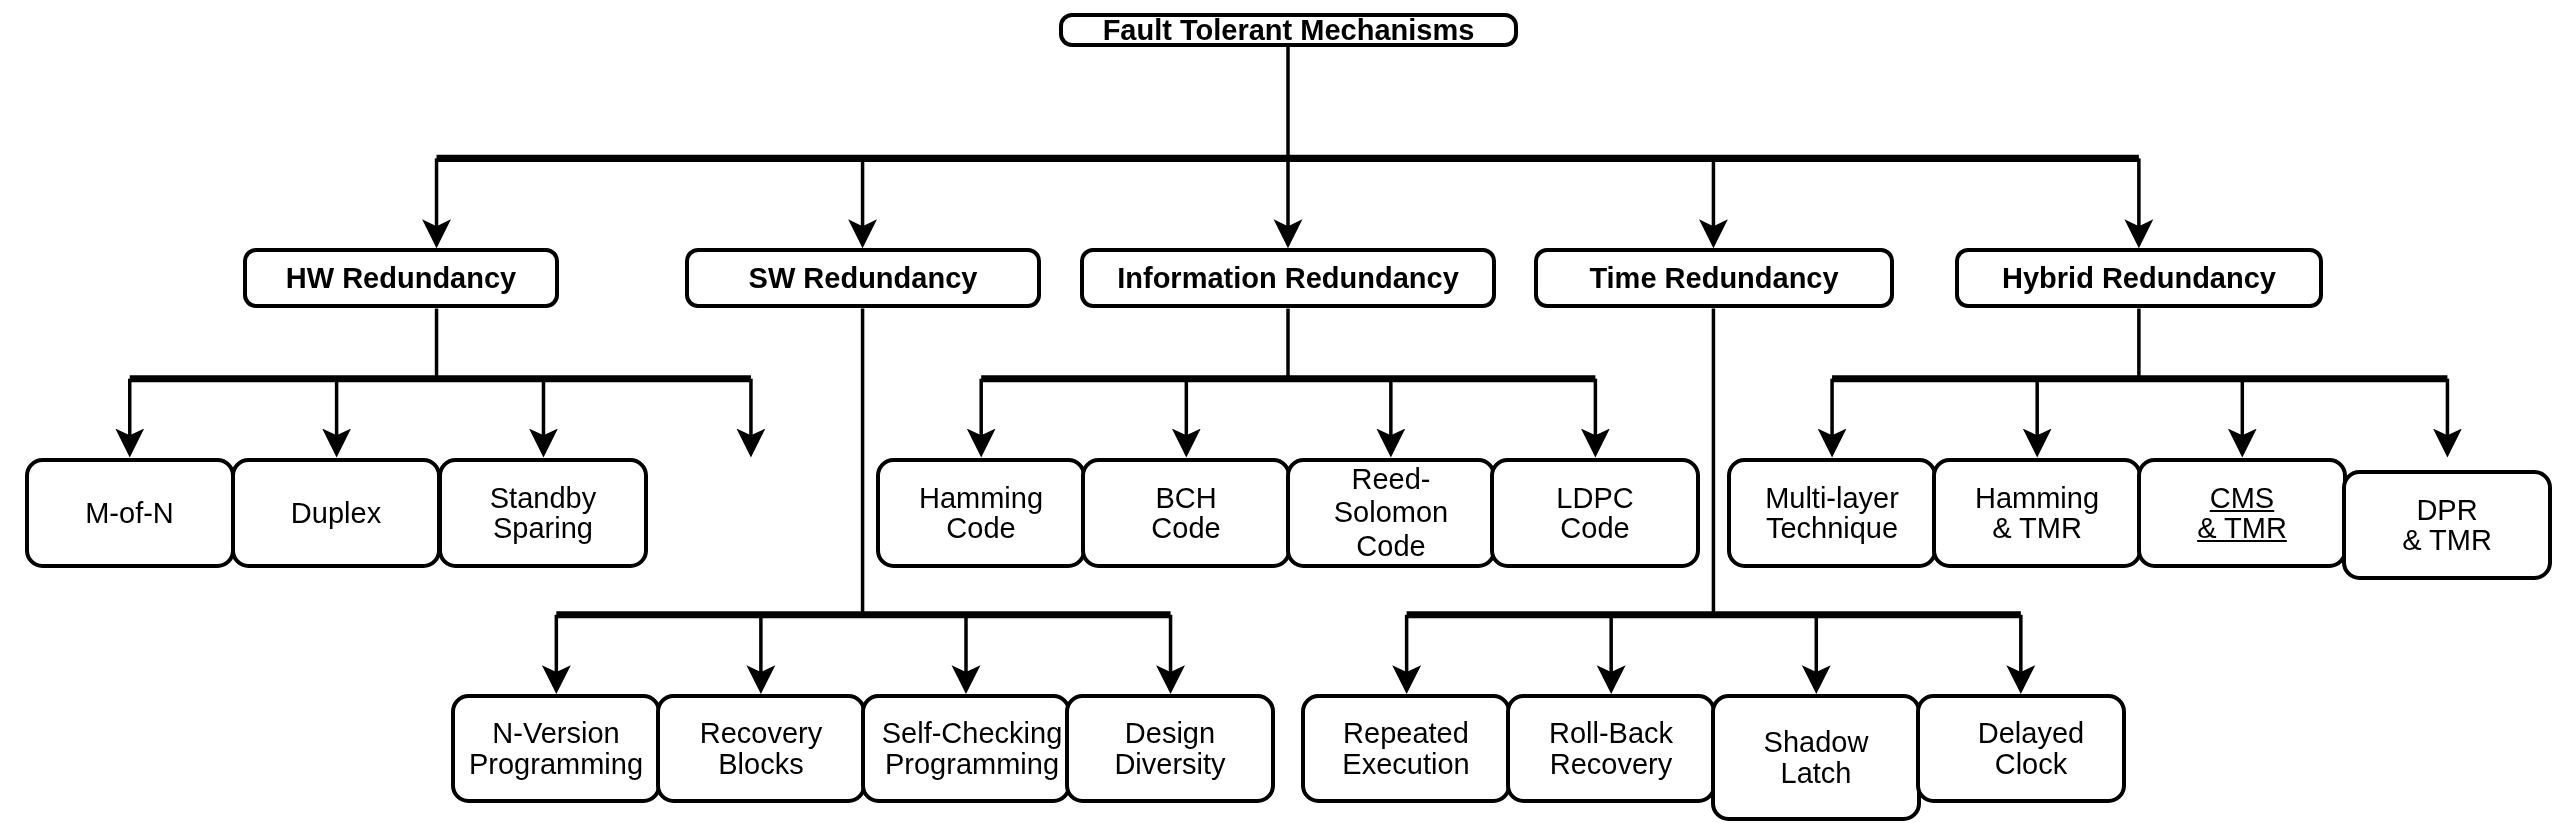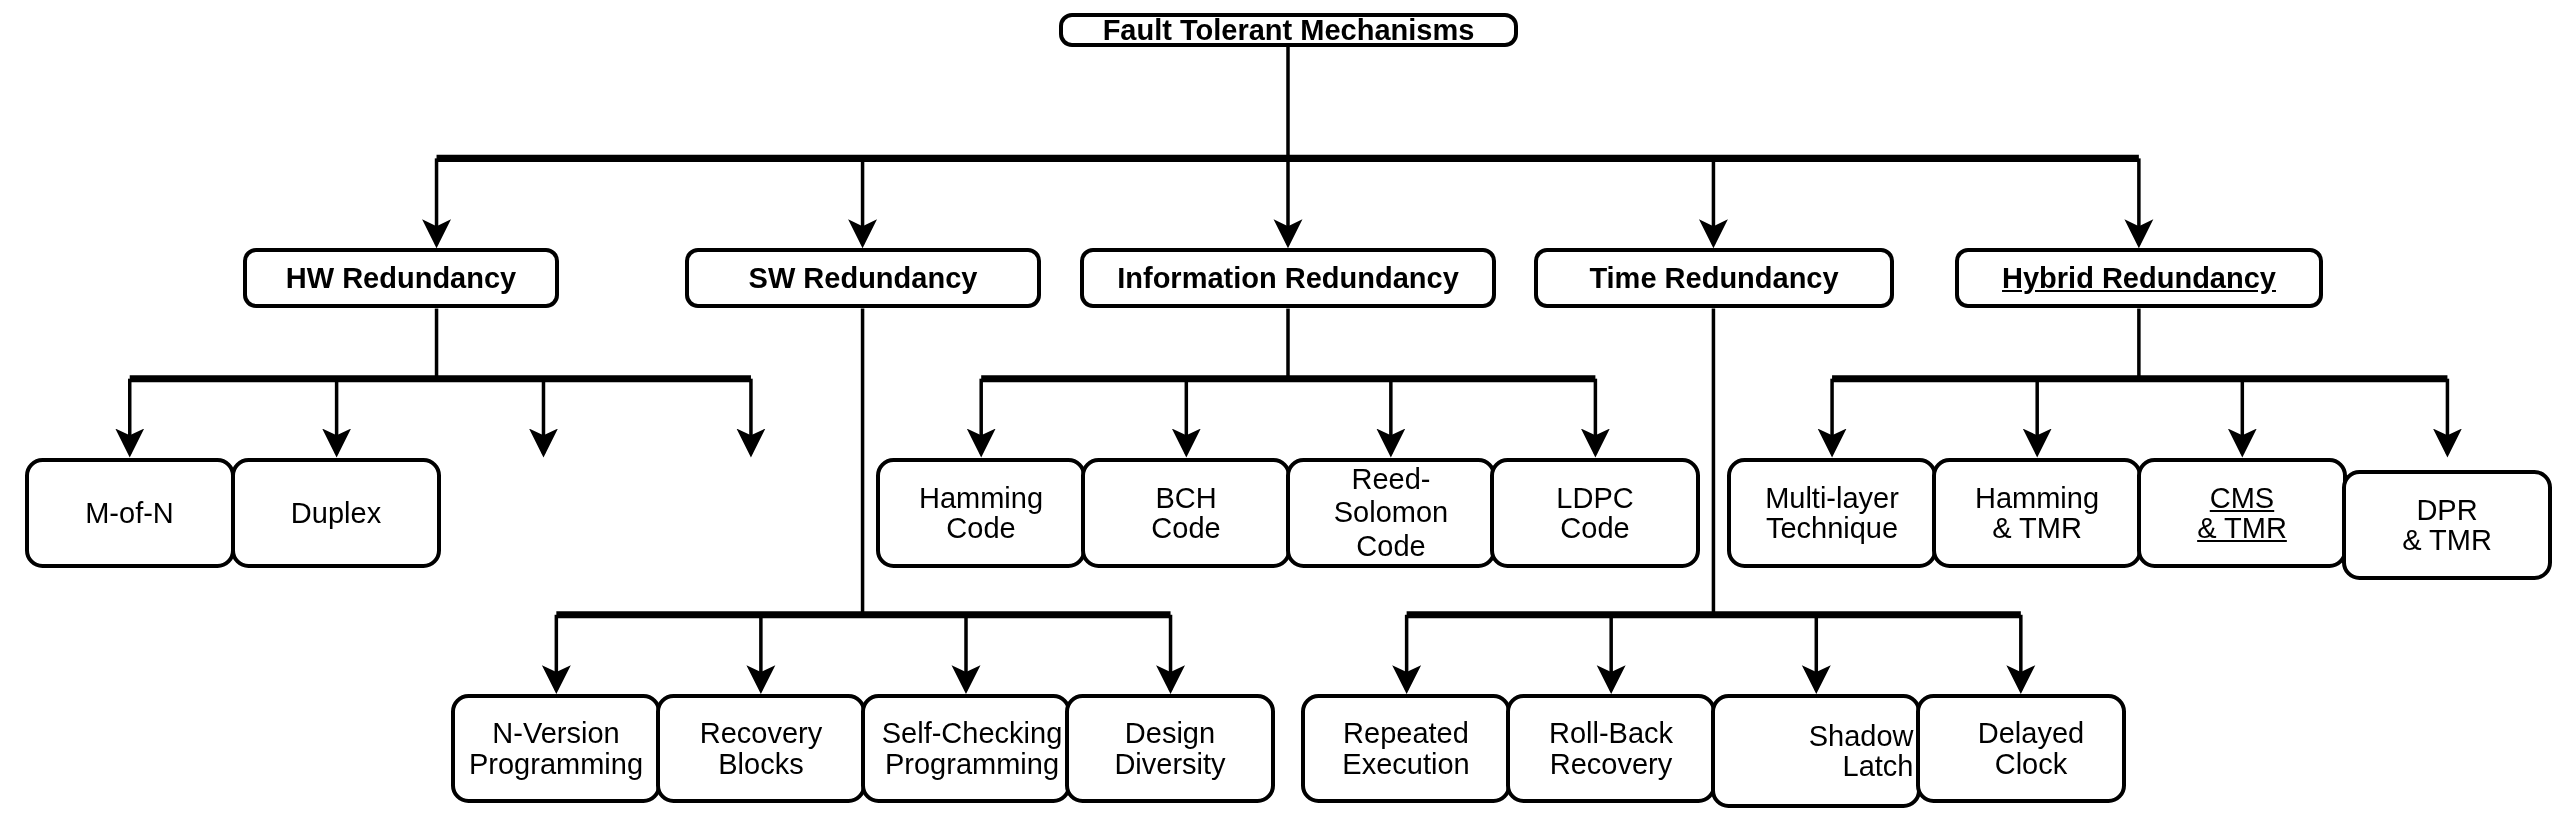--- a/index.html
+++ b/index.html
@@ -140,29 +140,33 @@
   </div>
   <div class="node cat" style="left:685px; top:248px; width:356px; height:60px;">
     <span class="label">SW Redundancy</span>
   </div>
   <div class="node cat" style="left:1080px; top:248px; width:416px; height:60px;">
     <span class="label">Information Redundancy</span>
   </div>
   <div class="node cat" style="left:1534px; top:248px; width:360px; height:60px;">
     <span class="label">Time Redundancy</span>
   </div>
-  <div class="node cat" style="left:1955px; top:248px; width:368px; height:60px;text-decoration:underline;">
+  <div class="node cat" style="left:1955px; top:248px; width:368px; height:60px;">
     <span class="label">Hybrid Redundancy</span>
   </div>
 
   <div class="node leaf" style="left:24.5px; top:458px; width:210px; height:110px;">
     <span class="label">M-of-N</span>
   </div>
   <div class="node leaf" style="left:231px; top:458px; width:210px; height:110px;">
     <span class="label">Duplex</span>
+  </div>
+  <div class="node leaf" style="left:438px; top:458px; width:210px; height:110px;">
+    <span class="label">Standby
+Sparing</span>
   </div>
 
   <div class="node leaf" style="left:876px; top:458px; width:210px; height:110px;">
     <span class="label">Hamming
 Code</span>
   </div>
   <div class="node leaf" style="left:1081px; top:458px; width:210px; height:110px;">
     <span class="label">BCH
 Code</span>
   </div>
@@ -211,21 +215,21 @@
   </div>
 
   <div class="node leaf" style="left:1301px; top:694px; width:210px; height:109px;">
     <span class="label">Repeated
 Execution</span>
   </div>
   <div class="node leaf" style="left:1506px; top:694px; width:210px; height:109px;">
     <span class="label">Roll-Back
 Recovery</span>
   </div>
-  <div class="node leaf" style="left:1711px; top:694px; width:210px; height:114px;text-align:right;">
+  <div class="node leaf" style="left:1711px; top:694px; width:210px; height:127px;">
     <span class="label">Shadow
 Latch</span>
   </div>
   <div class="node leaf" style="left:1916px; top:694px; width:210px; height:109px;padding-left:20px;">
     <span class="label">Delayed
 Clock</span>
   </div>
 
 </div>
 

